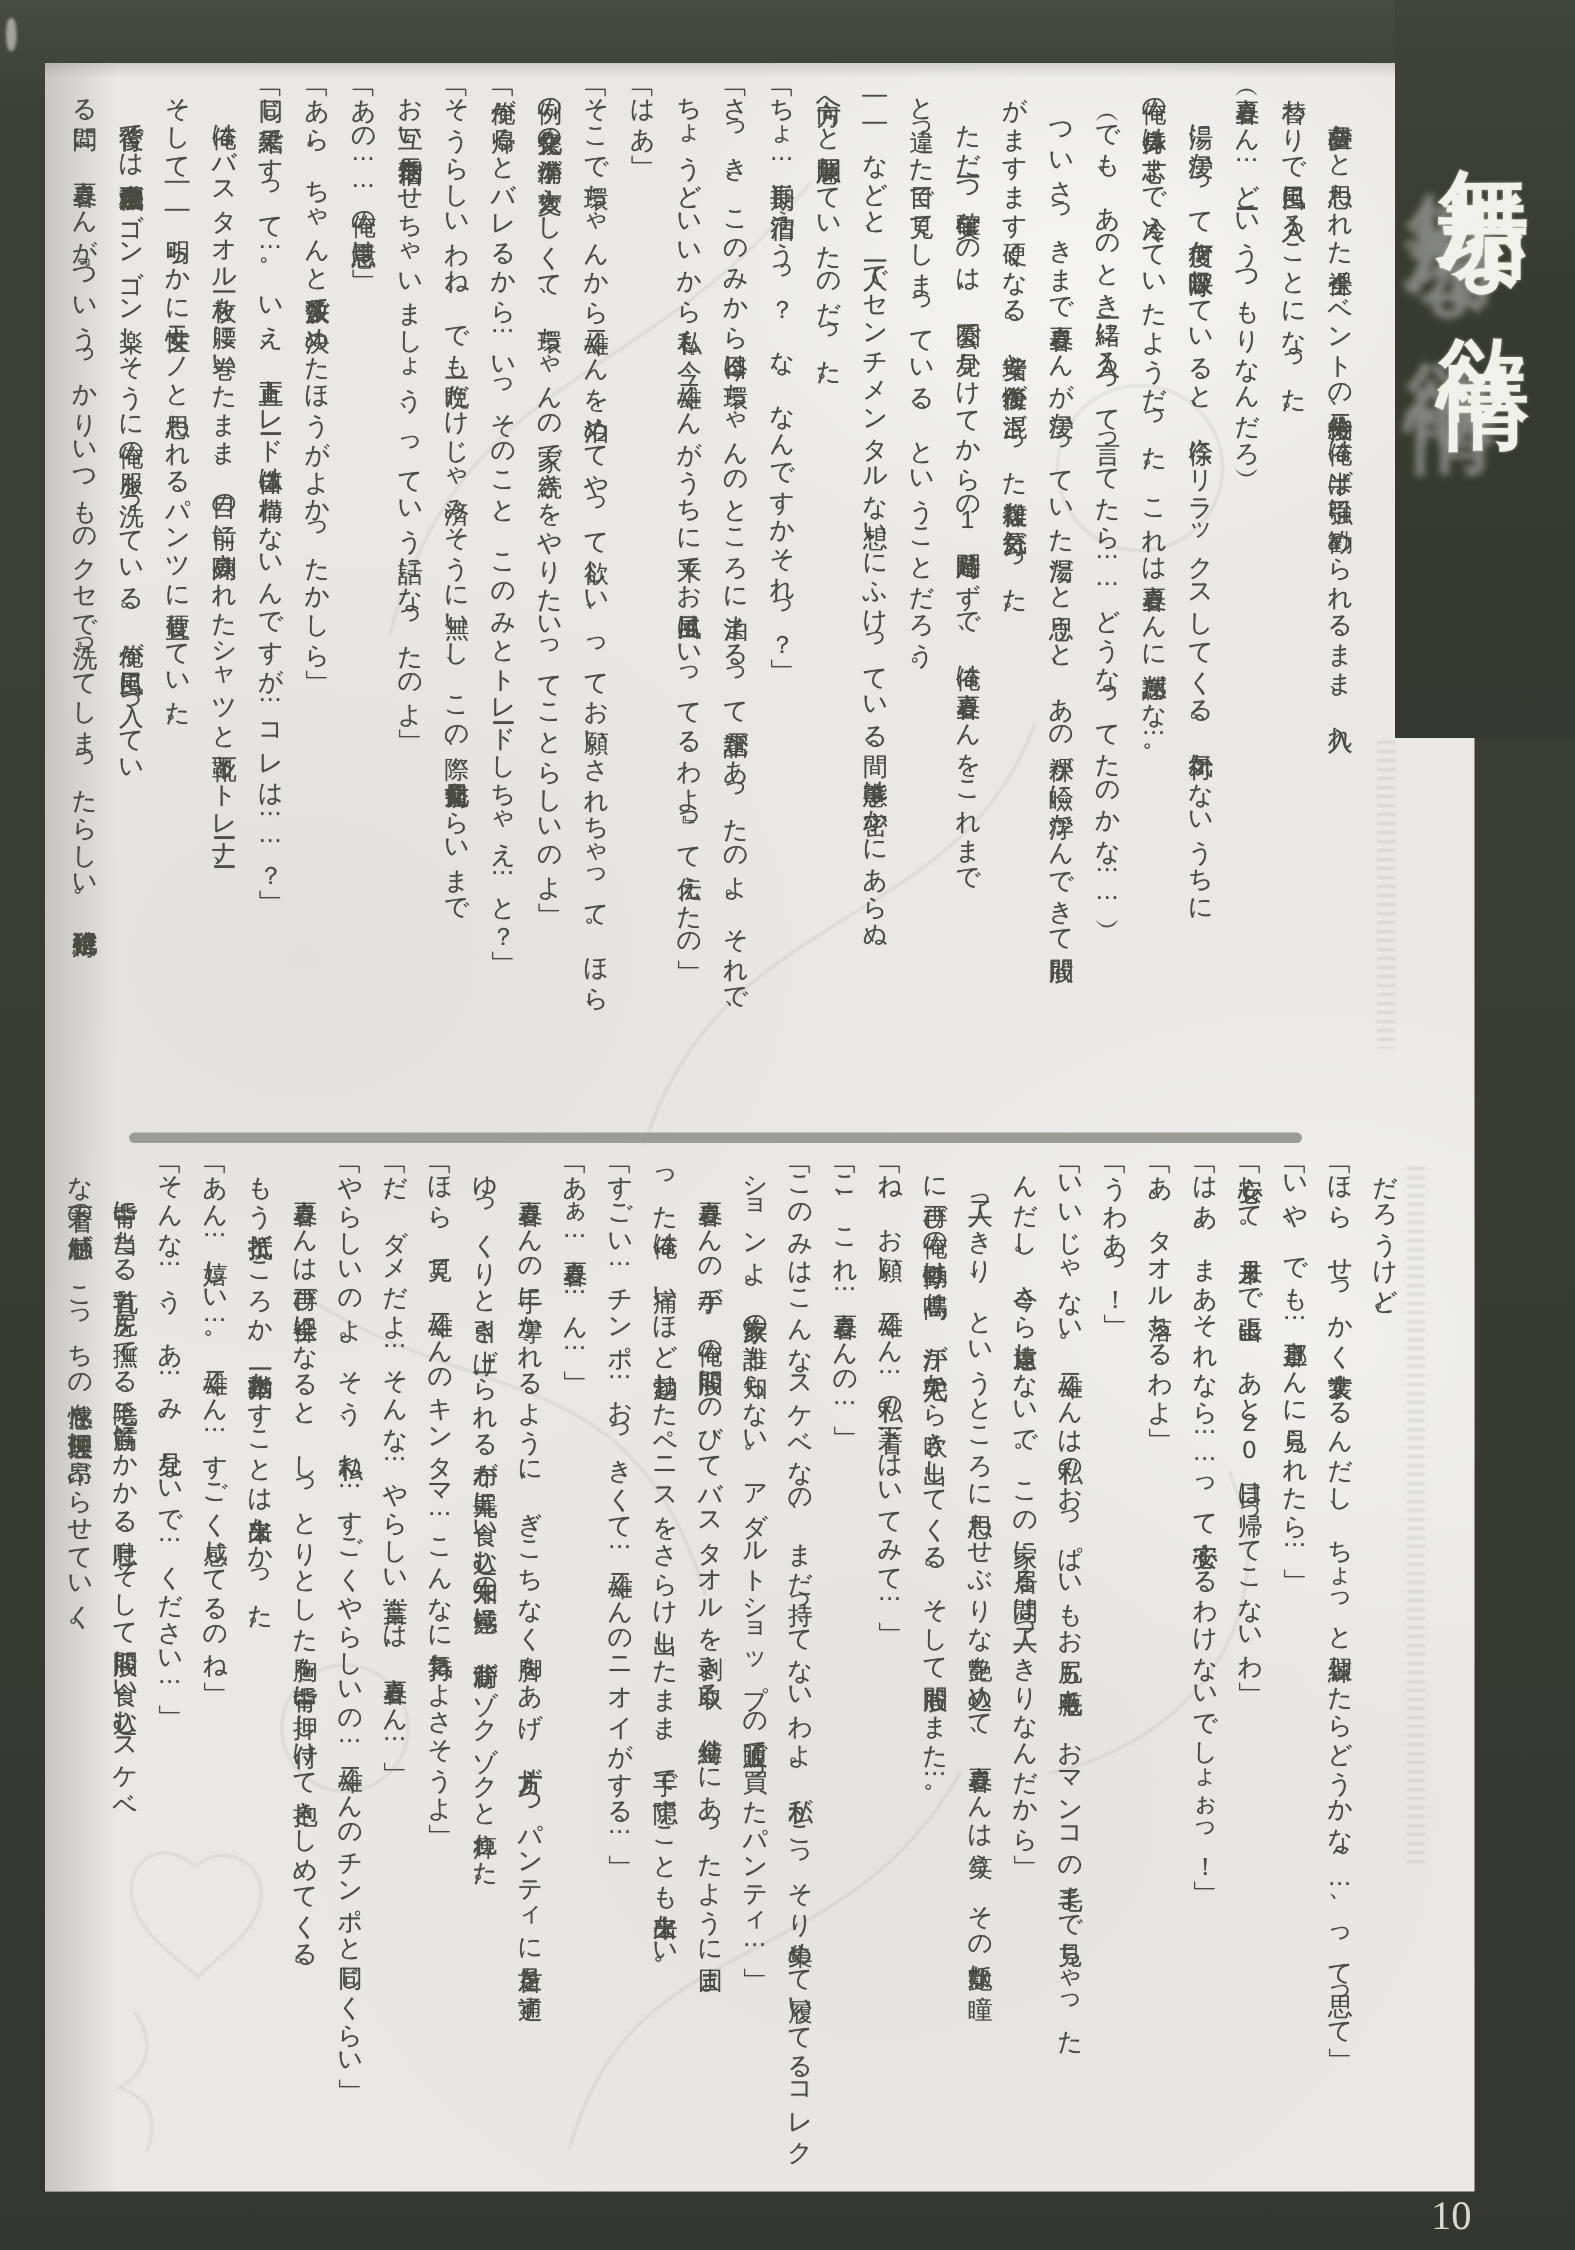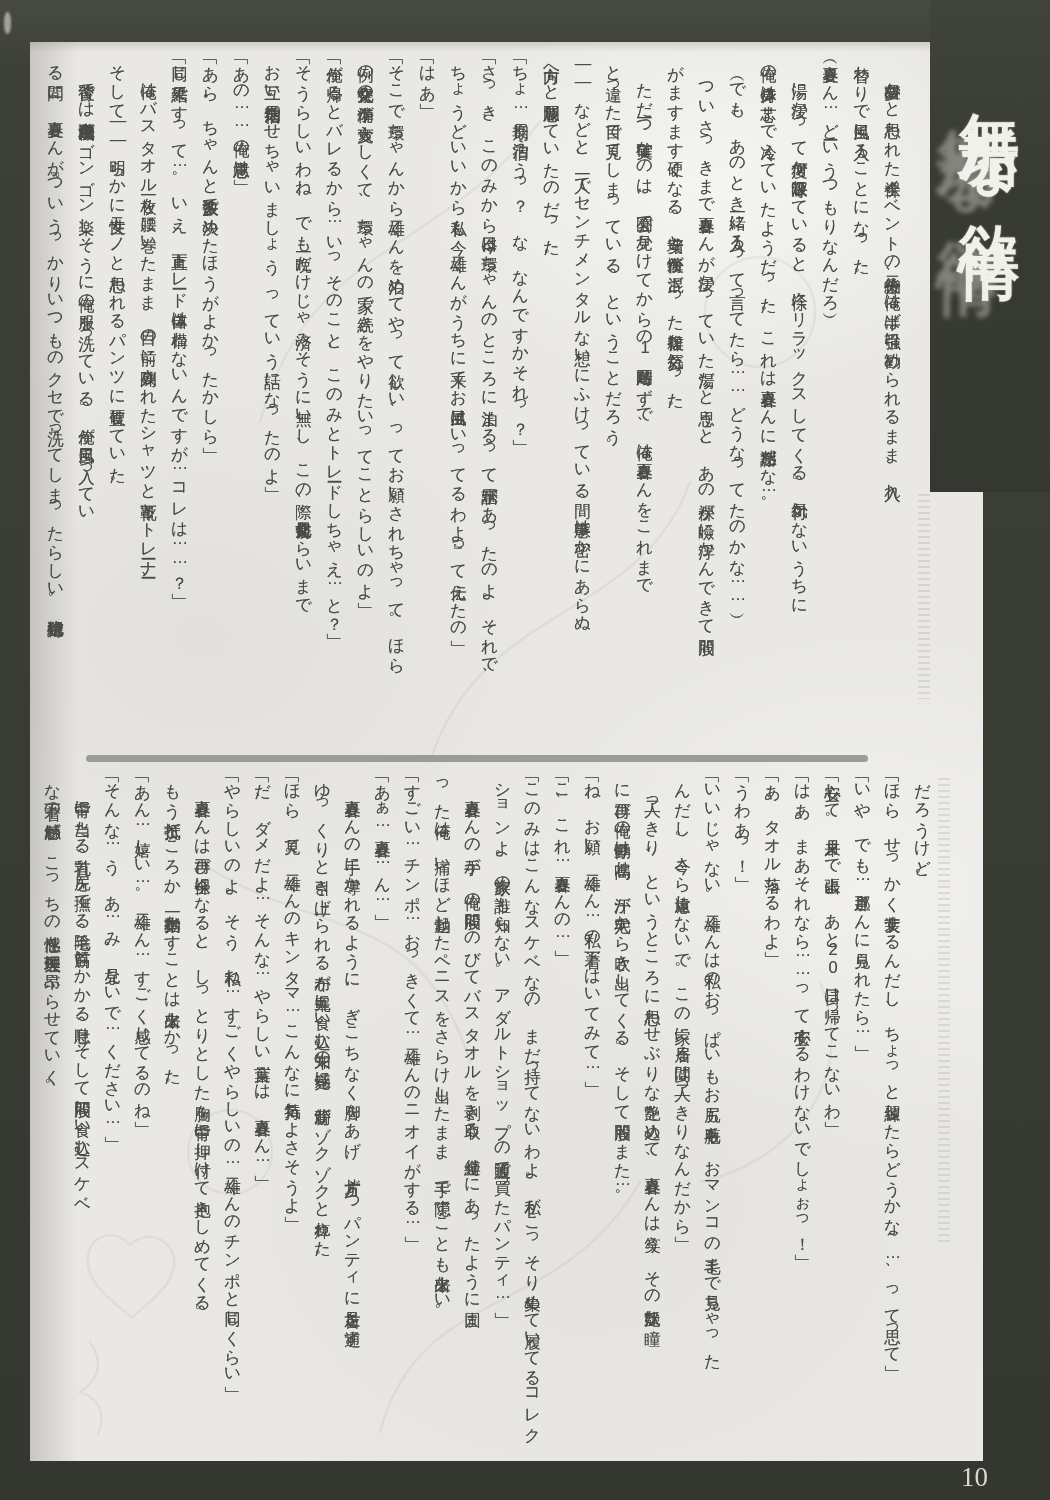--- a/index.html
+++ b/index.html
@@ -63,21 +63,21 @@
   #section-bottom{left:38px;top:772px;width:900px;height:690px;
     font-size:16.5px;line-height:30px;letter-spacing:.2px;}
   .vtext>div{white-space:nowrap;}
   
   #divider{
     position:absolute;left:86px;top:755px;width:782px;height:7px;z-index:4;
     background:#9b9c95;border-radius:4px;
   }
   
   #page-number{
-    position:absolute;left:954px;top:1462px;z-index:5;width:34px;text-align:right;
+    position:absolute;left:954px;top:1462px;z-index:5;width:34px;text-align:left;
     color:#d8d8ce;font-family:"Liberation Serif","DejaVu Serif",serif;font-size:27px;
   }
 </style>
 </head>
 <body>
 
 <div id="stage">
 
   <div id="paper"></div>
 

